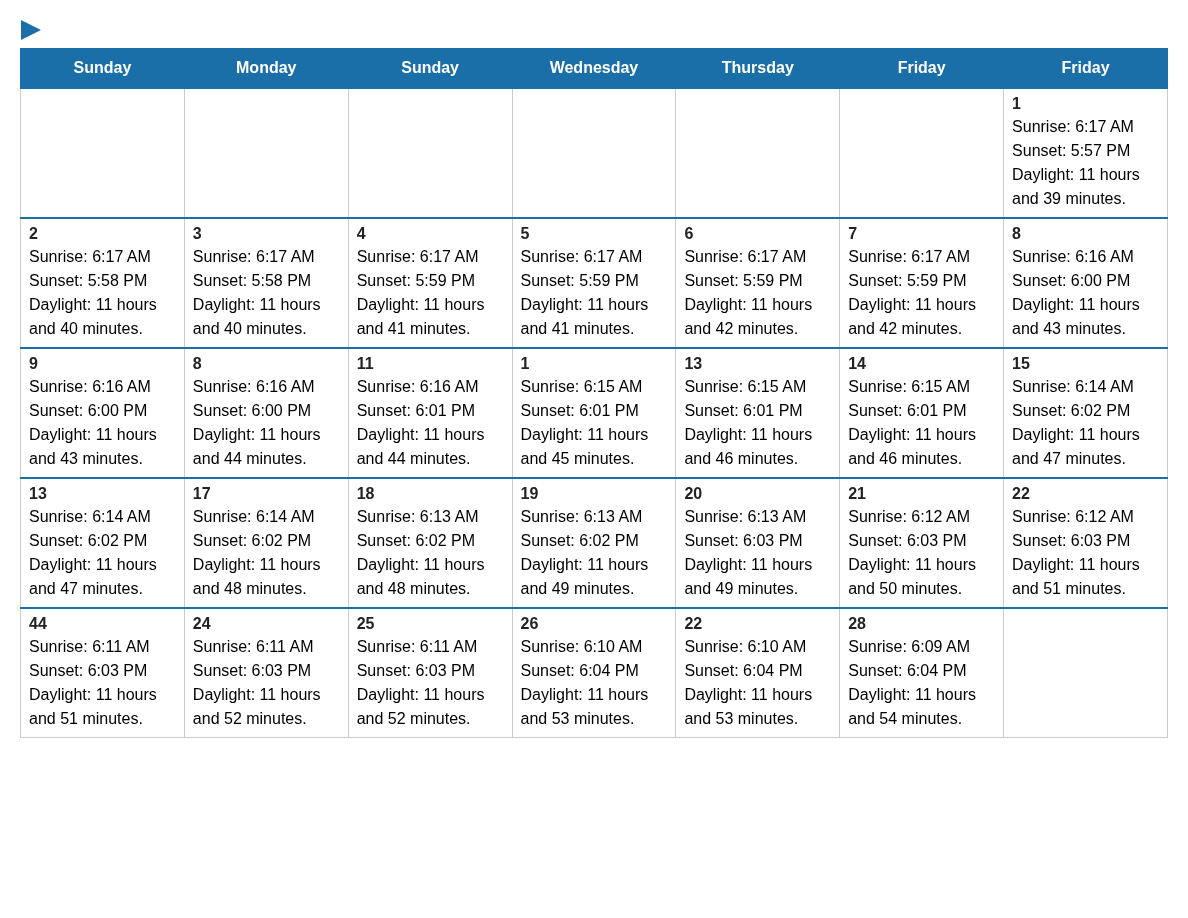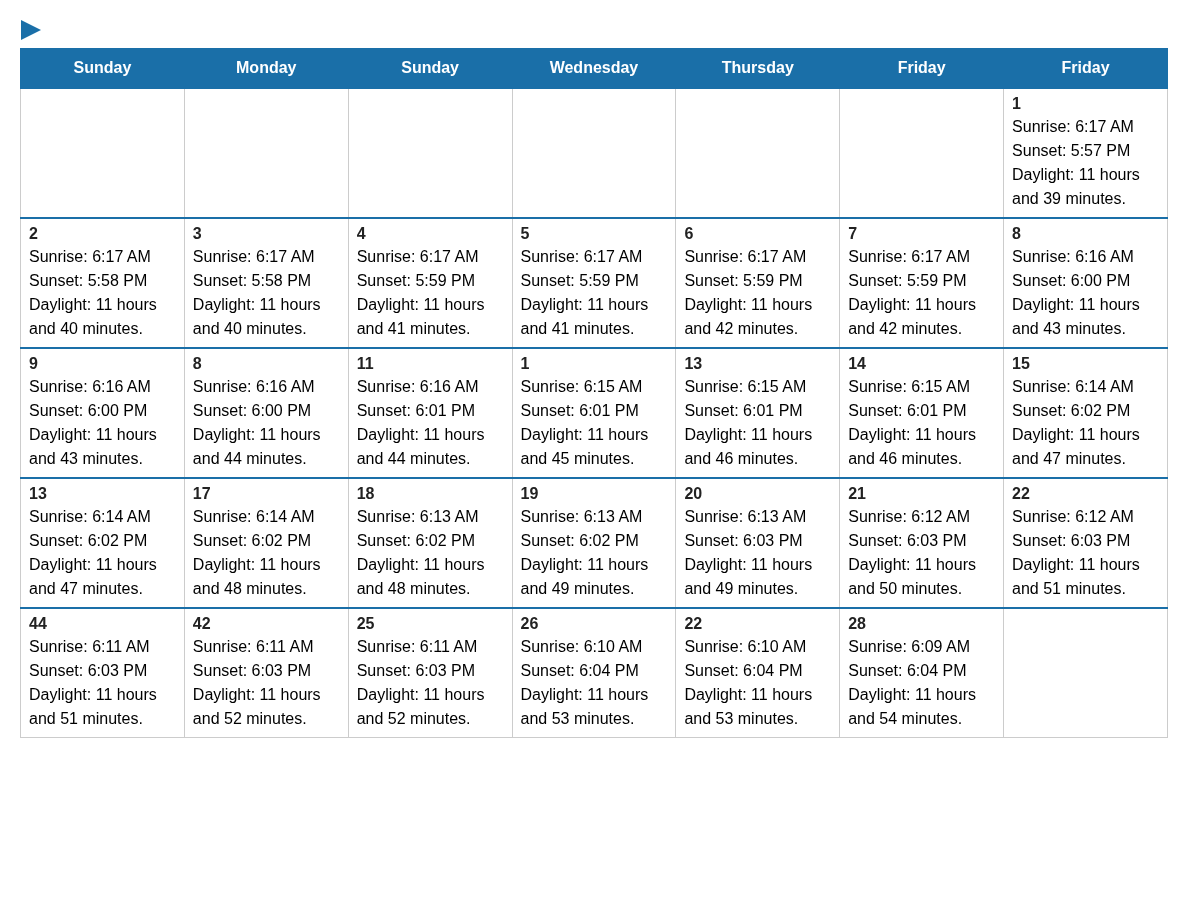--- a/index.html
+++ b/index.html
@@ -276,21 +276,21 @@
       </tr>
       <tr>
         <td>
           <span class="day-number">44</span>
           <div class="day-info" style="white-space: pre-line;">Sunrise: 6:11 AM
 Sunset: 6:03 PM
 Daylight: 11 hours
 and 51 minutes.</div>
         </td>
         <td>
-          <span class="day-number">42</span>
+          <span class="day-number">24</span>
           <div class="day-info" style="white-space: pre-line;">Sunrise: 6:11 AM
 Sunset: 6:03 PM
 Daylight: 11 hours
 and 52 minutes.</div>
         </td>
         <td>
           <span class="day-number">25</span>
           <div class="day-info" style="white-space: pre-line;">Sunrise: 6:11 AM
 Sunset: 6:03 PM
 Daylight: 11 hours

